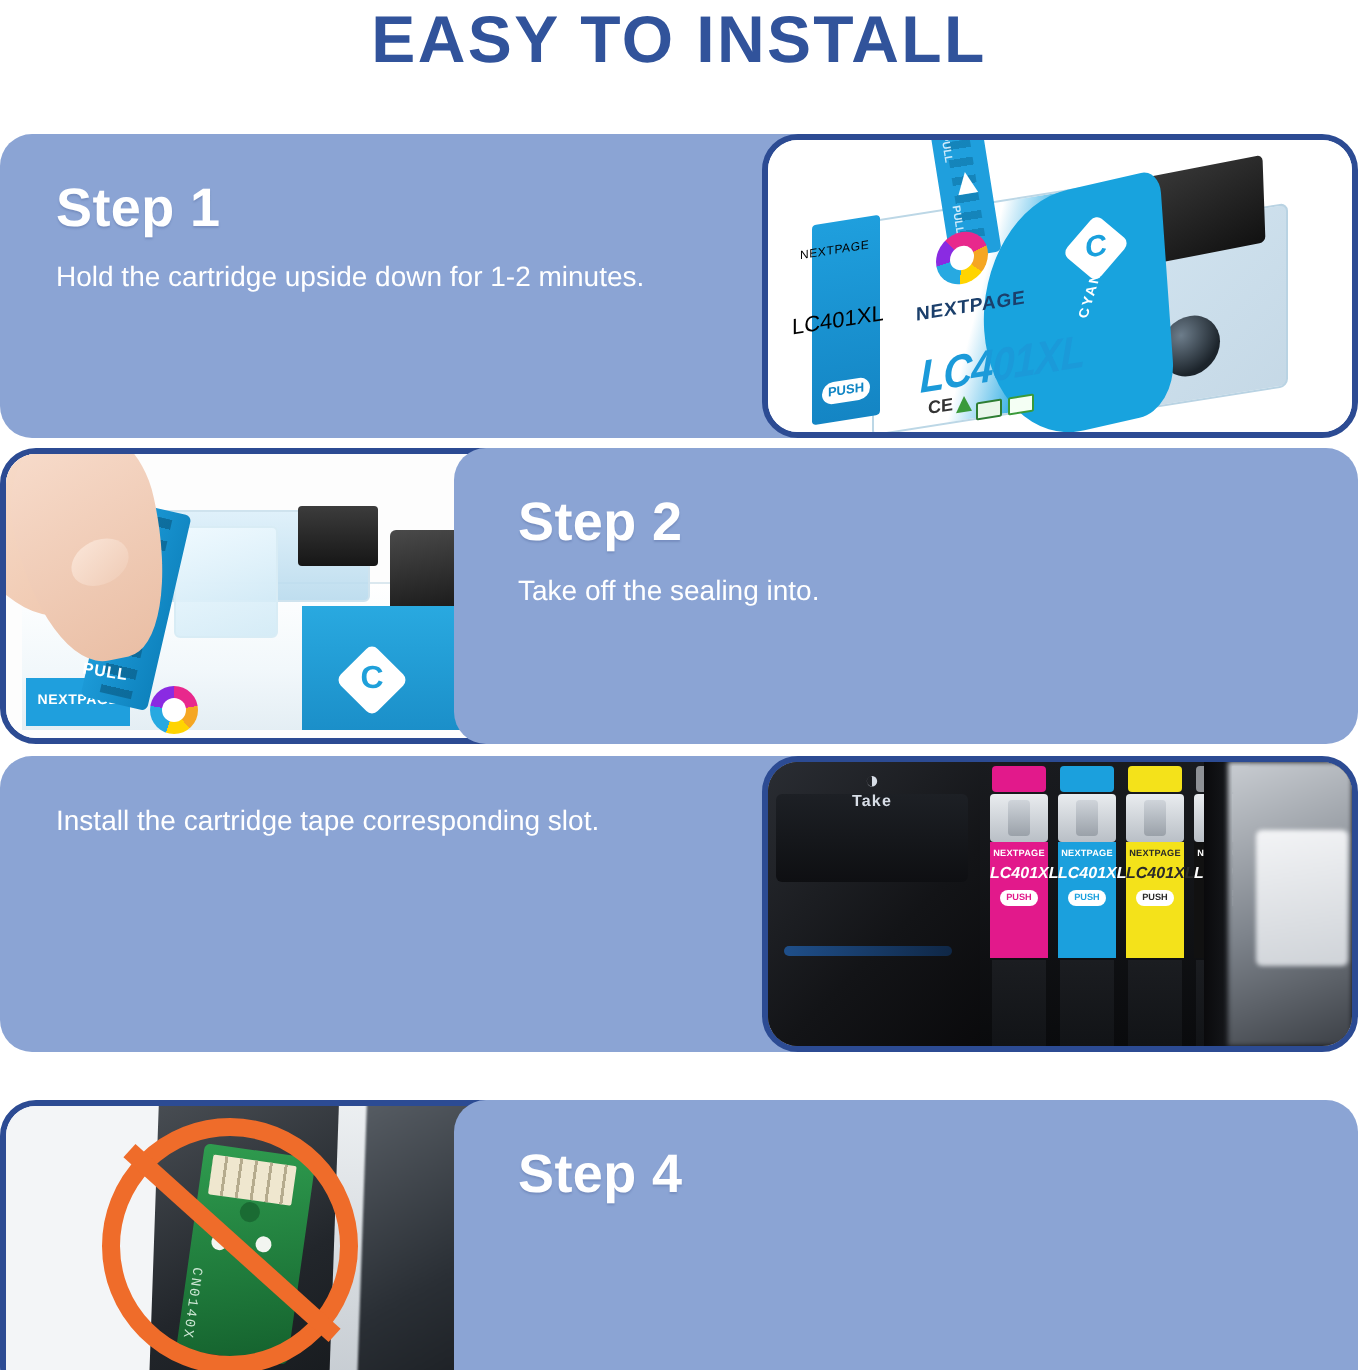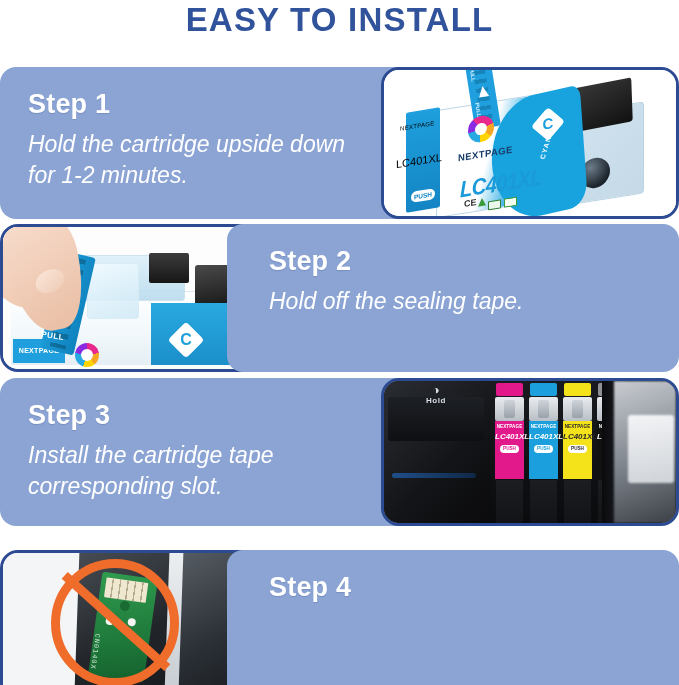--- a/index.html
+++ b/index.html
@@ -45,35 +45,34 @@
   .textpanel {
     position: absolute;
     top: 0;
     height: 100%;
     background: #8ba4d4;
     border-radius: 16px;
     color: #ffffff;
     padding: 23px 28px 0 28px;
   }
   .textpanel.left  { left: 0;   width: 452px; }
-  .textpanel.right { right: 0;  width: 452px; padding-left: 42px; }
+  .textpanel.right { right: 0;  width: 452px; padding-left: 32px; }
 
   .step-title {
     font-size: 27px;
     font-weight: bold;
     line-height: 1.05;
     margin-bottom: 11px;
     letter-spacing: .2px;
     text-shadow: 0 1px 1px rgba(60,80,130,.25);
   }
   .step-desc {
-    font-size: 23px;
+    font-size: 14px;
     line-height: 1.32;
     max-width: 330px;
-    font-style: italic;
   }
   .textpanel.right .step-desc { max-width: 330px; }
 
   
   .photo {
     position: absolute;
     top: 0;
     height: 100%;
     background: #ffffff;
     border: 3px solid #2c4b93;
@@ -461,42 +460,41 @@
 
         <div class="p2-finger2"></div>
         <div class="p2-finger1">
           <div class="p2-nail"></div>
         </div>
       </div>
     </div>
 
     <div class="textpanel right">
       <div class="step-title">Step 2</div>
-      <div class="step-desc">Hold off the sealing tape.</div>
+      <div class="step-desc">Take off the sealing into.</div>
     </div>
   </div>
 
   <div class="row row3">
 
     <div class="textpanel left">
-      <div class="step-title">Step 3</div>
       <div class="step-desc">Install the cartridge tape corresponding slot.</div>
     </div>
 
     <div class="photo right">
       <div class="photo-inner">
         <div class="p3-bg"></div>
         <div class="p3-bay"></div>
         <div class="p3-leftbody">
           <div class="p3-lid"></div>
           <div class="p3-slotline"></div>
         </div>
         <div class="p3-wifi">
           <span class="glyph">◑</span>
-          <span class="lbl">Hold</span>
+          <span class="lbl">Take</span>
         </div>
 
         <div class="p3-carts">
 
           <div class="p3-cart">
             <div class="p3-captop" style="background:#e2198b"></div>
             <div class="p3-cap"></div>
             <div class="p3-label" style="background:#e2198b;color:#ffffff">
               <span class="np">NEXTPAGE</span>
               <span class="md">LC401XL</span>

